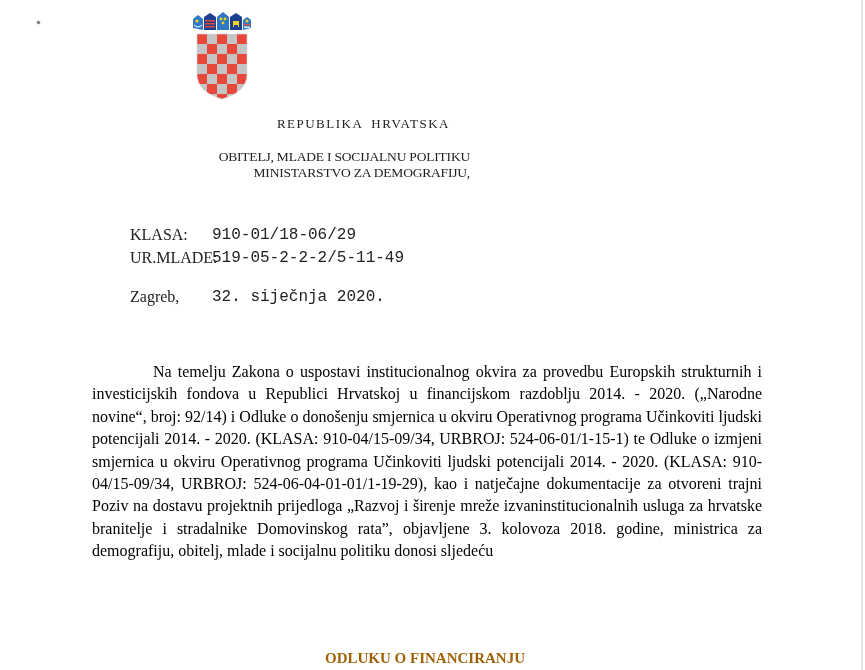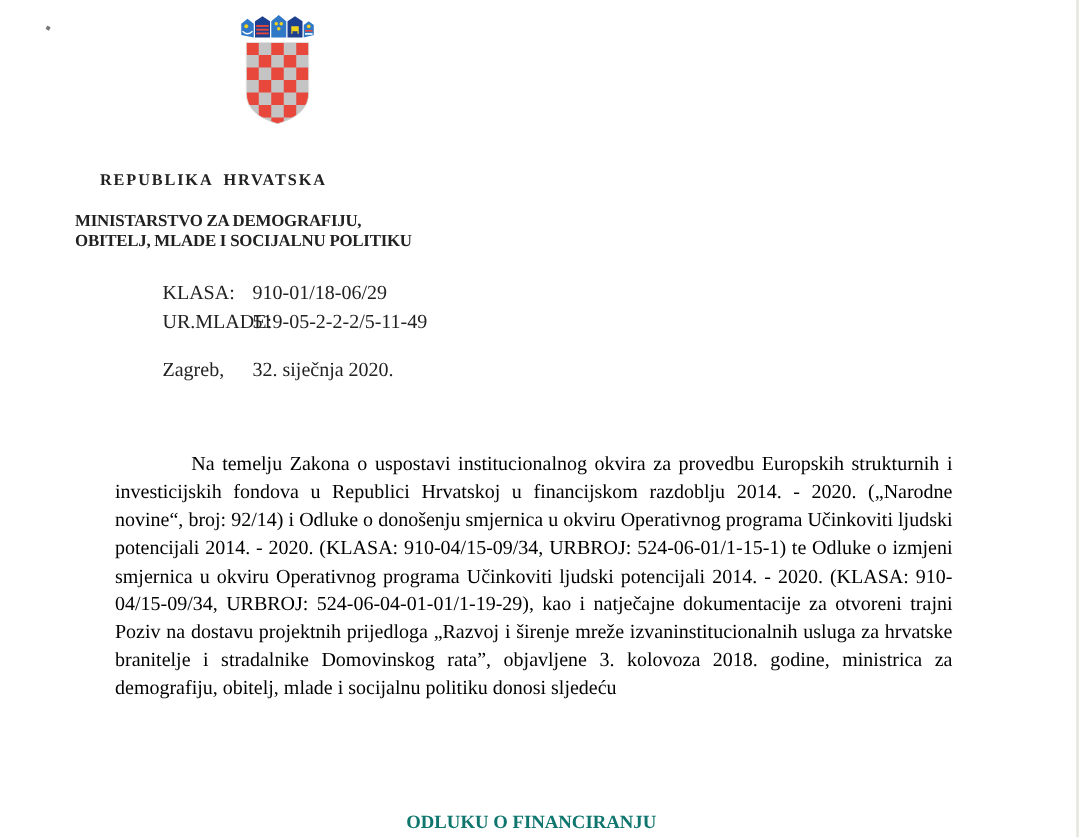--- a/index.html
+++ b/index.html
@@ -15,48 +15,47 @@
       background: #e6e6e0;
     }
     .speck {
       position: absolute; left: 37px; top: 21px; width: 3px; height: 3px;
       background: #777; transform: rotate(30deg);
     }
     .coat {
       position: absolute; left: 192px; top: 12px; width: 60px; height: 88px;
     }
     .heading {
-      position: absolute; font-weight: bold; text-align: left;
+      position: absolute; font-weight: normal; text-align: right;
       color: #222;
-      margin-top: 20px;
     }
     .republic {
       left: 80px; top: 116px; width: 370px;
       font-size: 13px; letter-spacing: 1.5px; word-spacing: 4px;
     }
     .ministry {
       left: 60px; top: 149px; width: 410px;
       font-size: 13.5px; line-height: 16px; letter-spacing: -0.2px;
     }
     .meta {
       position: absolute; left: 92px; font-size: 16px; color: #222;
     }
     .meta .lbl { position: absolute; left: 0; white-space: nowrap; margin-left: 38px; }
-    .meta .val { position: absolute; left: 110px; white-space: nowrap; }
+    .meta .val { position: absolute; left: 120px; white-space: nowrap; font-family: Liberation Mono, monospace; }
     .row-klasa { top: 226px; }
     .row-urbroj { top: 249px; }
     .row-date { top: 288px; }
     .body-text {
       position: absolute; left: 92px; top: 361px; width: 670px;
       font-size: 16px; line-height: 22.4px; text-align: justify;
       text-indent: 61px; color: #000000; margin: 0;
     }
     .decision-title {
       position: absolute; left: 250px; top: 650px; width: 350px;
-      text-align: center; font-weight: bold; font-size: 15px; color: #0f766e;
+      text-align: center; font-weight: bold; font-size: 15px; color: #a16207;
     }
   </style>
 </head>
 <body>
 
 <div class="page-edge"></div>
 <div class="speck"></div>
 
 <div class="coat">
   <svg width="60" height="88" viewBox="0 0 60 88">
@@ -108,22 +107,22 @@
           <rect x="35" y="72" width="10" height="10"></rect>
         <rect x="25" y="82" width="10" height="6"></rect>
       </g>
     </g>
     <path d="M5 22 L55 22 L55 62 Q55 80 30 87 Q5 80 5 62 Z" fill="none" stroke="#d9d9d9" stroke-width="0.6"></path>
   </svg>
 </div>
 
 <div class="heading republic">REPUBLIKA HRVATSKA</div>
 <div class="heading ministry">
+  <div>OBITELJ, MLADE I SOCIJALNU POLITIKU</div>
   <div>MINISTARSTVO ZA DEMOGRAFIJU,</div>
-  <div>OBITELJ, MLADE I SOCIJALNU POLITIKU</div>
 </div>
 
 <div class="meta row-klasa">
   <span class="lbl">KLASA:</span>
   <span class="val">910-01/18-06/29</span>
 </div>
 <div class="meta row-urbroj">
   <span class="lbl">UR.MLADE:</span>
   <span class="val">519-05-2-2-2/5-11-49</span>
 </div>

